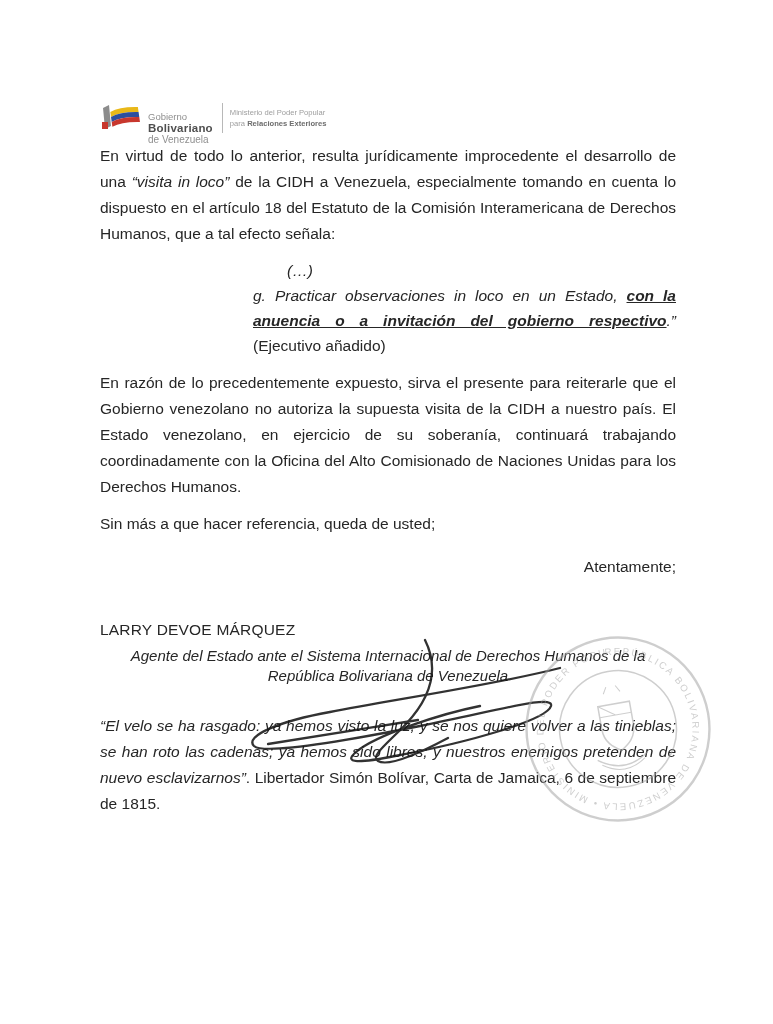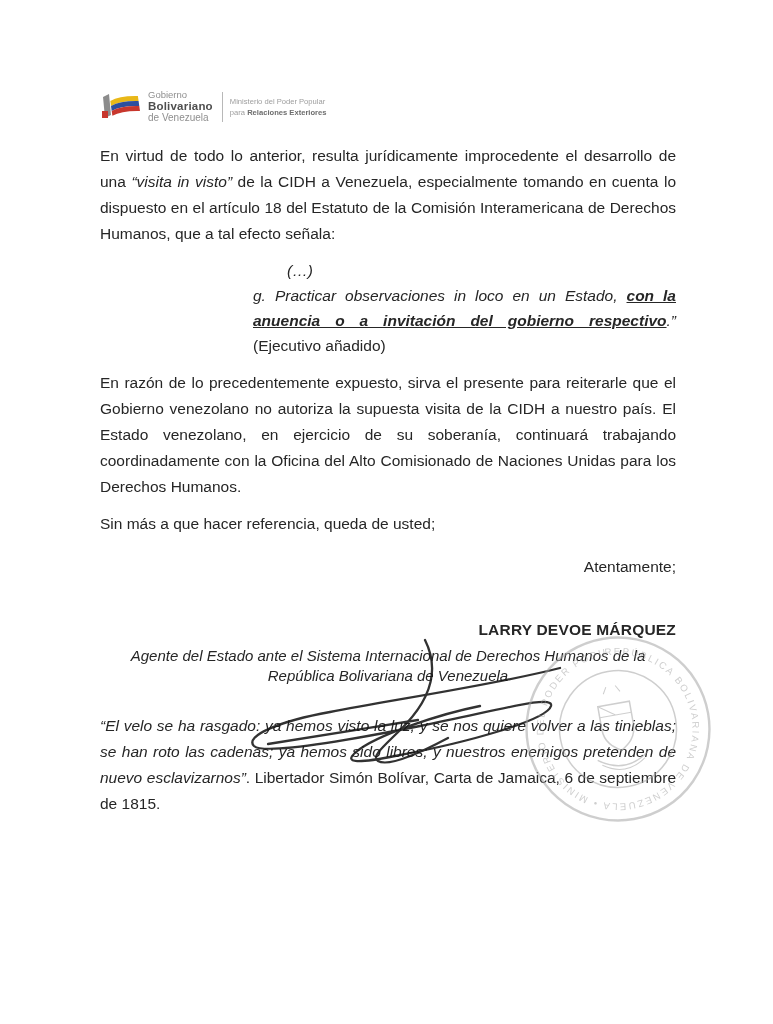--- a/index.html
+++ b/index.html
@@ -5,41 +5,41 @@
   * { box-sizing: border-box; }
   html, body { margin: 0; padding: 0; background: #ffffff; }
   .page {
     position: relative; width: 773px; height: 1024px; margin: 0 auto;
     background: #ffffff; overflow: hidden;
     font-family: "Liberation Sans", sans-serif; color: #262626;
   }
   
   .letterhead { position: absolute; left: 99px; top: 90px; display: flex; align-items: center; }
   .flag { width: 42px; height: 32px; margin-right: 7px; flex: 0 0 auto; }
-  .gov { line-height: 1.08; white-space: nowrap; }
+  .gov { line-height: 1.08; white-space: nowrap; margin-top: 22px; }
   .gov-l1 { font-size: 9.5px; color: #8f8f8f; }
   .gov-l2 { font-size: 11.5px; font-weight: bold; color: #4f4f4f; letter-spacing: .2px; }
   .gov-l3 { font-size: 10px; color: #8f8f8f; }
   .vline { width: 1px; height: 30px; background: #b8b8b8; margin: 0 7px 0 9px; }
   .ministry { font-size: 7.6px; color: #9d9d9d; line-height: 1.45; white-space: nowrap; }
   .ministry b { color: #6d6d6d; }
   
   .doc { position: absolute; left: 100px; top: 143px; width: 576px;
          font-size: 15.5px; line-height: 26px; text-align: justify; }
   .doc p { margin: 0 0 11px; }
   .it { font-style: italic; }
   .quote { margin: 3px 0 12px 153px; }
   .qp { margin: 0 !important; line-height: 25px; font-style: italic; }
   .qindent { padding-left: 34px; text-align: left; }
   .b  { font-weight: bold; }
   .bu { font-weight: bold; text-decoration: underline; }
   .up { font-style: normal; }
   .nosp { margin-bottom: 0 !important; }
   .salutation { text-align: right; margin: 17px 0 0 !important; }
-  .name { text-align: right; font-weight: bold; letter-spacing: .2px; margin: 37px 0 0 !important; }
+  .name { text-align: left; font-weight: normal; letter-spacing: .2px; margin: 37px 0 0 !important; }
   .title { text-align: center; font-style: italic; font-size: 15px; line-height: 20px; margin: 3px 0 0 !important; }
   .footer-quote { margin-top: 27px !important; }
   
   .signature { position: absolute; left: 208px; top: 628px; width: 384px; height: 172px; pointer-events: none; }
   .seal { position: absolute; left: 519px; top: 628px; width: 198px; height: 202px;
           transform: rotate(-10deg); opacity: .52; pointer-events: none; }
 </style>
 </head>
 <body>
 
@@ -62,21 +62,21 @@
     </div>
     <div class="vline"></div>
     <div class="ministry">
       <div>Ministerio del Poder Popular</div>
       <div><span>para </span><b>Relaciones Exteriores</b></div>
     </div>
   </header>
 
   <main class="doc">
 
-    <p><span>En virtud de todo lo anterior, resulta jurídicamente improcedente el desarrollo de una </span><span class="it">“visita in visto”</span><span> de la CIDH a Venezuela, especialmente tomando en cuenta lo dispuesto en el artículo 18 del Estatuto de la Comisión Interamericana de Derechos Humanos, que a tal efecto señala:</span></p>
+    <p><span>En virtud de todo lo anterior, resulta jurídicamente improcedente el desarrollo de una </span><span class="it">“visita in loco”</span><span> de la CIDH a Venezuela, especialmente tomando en cuenta lo dispuesto en el artículo 18 del Estatuto de la Comisión Interamericana de Derechos Humanos, que a tal efecto señala:</span></p>
 
     <div class="quote">
       <p class="qp qindent">(…)</p>
       <p class="qp"><span>g. Practicar observaciones in loco en un Estado, </span><span class="bu">con la anuencia o a invitación del gobierno respectivo</span><span>.” </span><span class="up">(Ejecutivo añadido)</span></p>
     </div>
 
     <p>En razón de lo precedentemente expuesto, sirva el presente para reiterarle que el Gobierno venezolano no autoriza la supuesta visita de la CIDH a nuestro país. El Estado venezolano, en ejercicio de su soberanía, continuará trabajando coordinadamente con la Oficina del Alto Comisionado de Naciones Unidas para los Derechos Humanos.</p>
 
     <p class="nosp">Sin más a que hacer referencia, queda de usted;</p>
 

